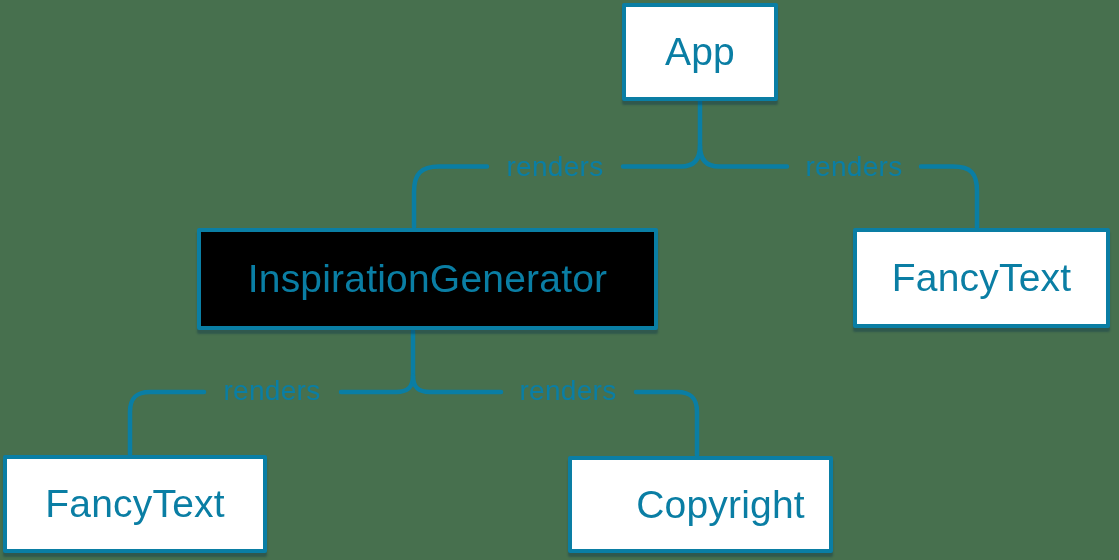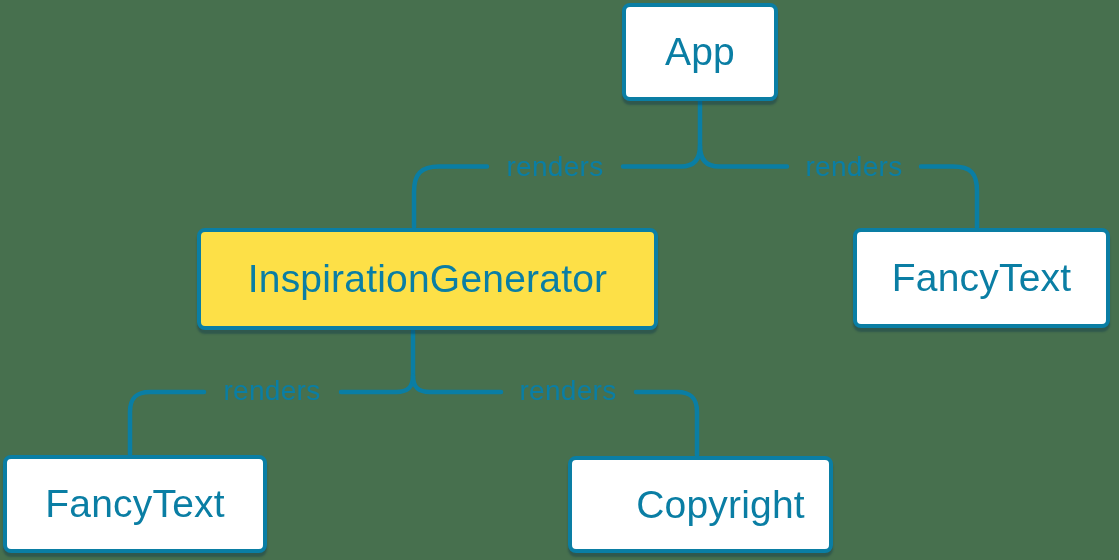--- a/index.html
+++ b/index.html
@@ -23,21 +23,21 @@
   .edges-svg path {
     fill: none;
     stroke-width: 4.5px;
     stroke-linecap: round;
   }
   .node {
     position: absolute;
     box-sizing: border-box;
     background: #ffffff;
     border: 4px solid #0a7ea4;
-    border-radius: 8px;
+    border-radius: 2px;
     display: flex;
     align-items: center;
     justify-content: center;
     font-size: 39px;
     font-weight: 500;
     letter-spacing: 0.2px;
     color: #0a7ea4;
     white-space: nowrap;
     box-shadow: 0 4px 2px rgba(10, 50, 75, 0.38);
   }
@@ -69,21 +69,21 @@
 
   <div class="edge-label" style="left: 555px; top: 167px; color: rgb(10, 126, 164);">renders</div>
   <div class="edge-label" style="left: 854px; top: 167px; color: rgb(10, 126, 164);">renders</div>
   <div class="edge-label" style="left: 272px; top: 391px; color: rgb(10, 126, 164);">renders</div>
   <div class="edge-label" style="left: 568px; top: 391px; color: rgb(10, 126, 164);">renders</div>
 
   <div class="node" style="left: 622px; top: 3px; width: 156px; height: 98px; border-color: rgb(10, 126, 164); color: rgb(10, 126, 164); background: rgb(255, 255, 255);">
     <span>App</span>
   </div>
 
-  <div class="node" style="left: 197px; top: 228px; width: 461px; height: 102px; border-color: rgb(10, 126, 164); color: rgb(10, 126, 164); background: #fde047;">
+  <div class="node" style="left: 197px; top: 228px; width: 461px; height: 102px; border-color: rgb(10, 126, 164); color: rgb(10, 126, 164); background: #000000;">
     <span>InspirationGenerator</span>
   </div>
 
   <div class="node" style="left: 853px; top: 228px; width: 257px; height: 100px; border-color: rgb(10, 126, 164); color: rgb(10, 126, 164); background: rgb(255, 255, 255);">
     <span>FancyText</span>
   </div>
 
   <div class="node" style="left: 3px; top: 455px; width: 264px; height: 98px; border-color: rgb(10, 126, 164); color: rgb(10, 126, 164); background: rgb(255, 255, 255);">
     <span>FancyText</span>
   </div>

